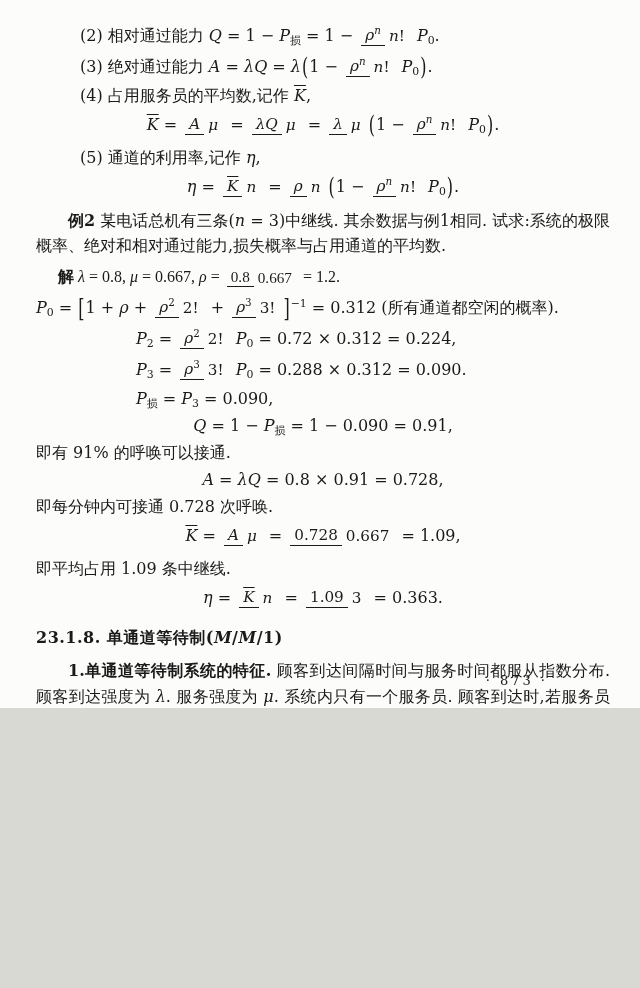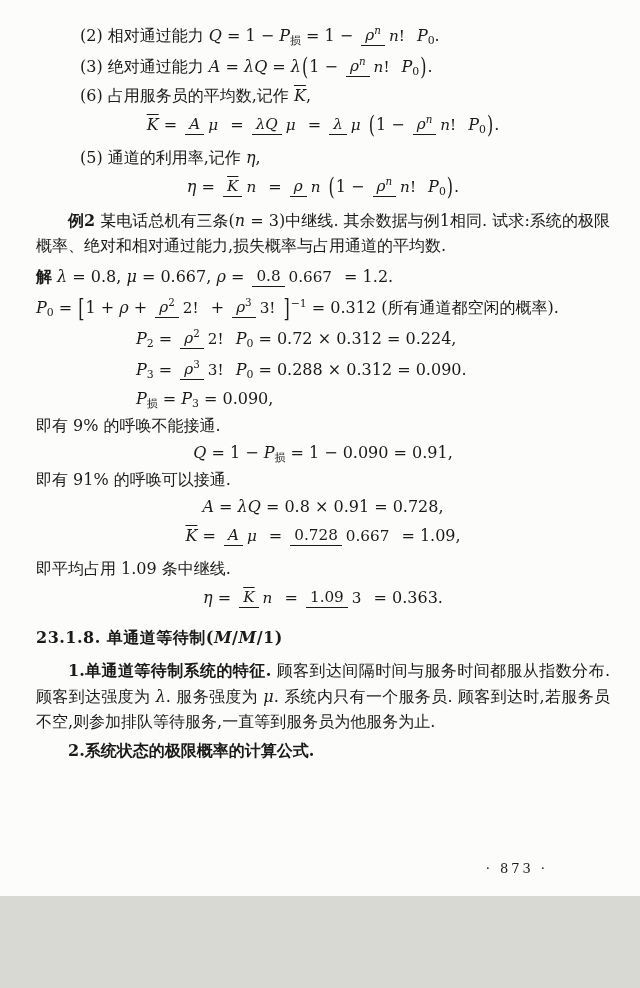--- a/index.html
+++ b/index.html
@@ -1,25 +1,25 @@
 <!DOCTYPE html>
 <html><head>
 <meta charset="utf-8">
 <style>
   html,body{margin:0;padding:0;background:#d9d9d4;}
   .page{
-    width:640px;height:896px;margin:0 auto;box-sizing:border-box;
+    width:640px;height:708px;margin:0 auto;box-sizing:border-box;
     background:#fcfcfa;color:#1a1a1a;position:relative;overflow:hidden;
     padding:22px 30px 0 36px;
     font-family:"DejaVu Serif","Liberation Serif",serif;
     font-size:16px;line-height:1.5;
   }
   .ln{margin:0 0 3px 0;white-space:normal;}
   .item{margin-left:44px;}
-  .indent{}
+  .indent{margin-left:22px;font-family:Liberation Serif, serif;}
   .ml0{}
   .ml1{margin-left:100px;}
   .flush{margin-left:0;}
   .center{text-align:center;}
   .disp{margin:3px 0 7px 0;}
   .tall{padding:2px 0;}
   .mt1{margin-top:6px;}
   .para{text-indent:2em;line-height:1.58;margin:2px 0 4px 0;text-align:justify;}
   .h2{font-size:16px;font-weight:700;margin:16px 0 10px 0;letter-spacing:0.5px;line-height:1.3;}
   .it{font-style:italic;}
@@ -43,21 +43,21 @@
 <main class="page">
   <div id="doc">
       <div class="ln item tall"><span>(2) 相对通过能力  </span><span class="it">Q</span><span> = 1 − </span><span class="it">P</span><sub>损</sub><span> = 1 − </span><span class="frac">
           <span class="num"><span class="it">ρ</span><sup class="it">n</sup></span>
           <span class="den"><span class="it">n</span><span>!</span></span>
         </span><span> </span><span class="it">P</span><sub>0</sub><span>.</span></div>
       <div class="ln item tall"><span>(3) 绝对通过能力 </span><span class="it">A</span><span> = </span><span class="it">λQ</span><span> = </span><span class="it">λ</span><span class="bigp">(</span><span>1 − </span><span class="frac">
           <span class="num"><span class="it">ρ</span><sup class="it">n</sup></span>
           <span class="den"><span class="it">n</span><span>!</span></span>
         </span><span> </span><span class="it">P</span><sub>0</sub><span class="bigp">)</span><span>.</span></div>
-      <div class="ln item"><span>(6) 占用服务员的平均数,记作 </span><span class="ol">K</span><span>,</span></div>
+      <div class="ln item"><span>(4) 占用服务员的平均数,记作 </span><span class="ol">K</span><span>,</span></div>
       <div class="ln disp center tall"><span class="ol">K</span><span> = </span><span class="frac">
           <span class="num"><span class="it">A</span></span>
           <span class="den"><span class="it">μ</span></span>
         </span><span> = </span><span class="frac">
           <span class="num"><span class="it">λQ</span></span>
           <span class="den"><span class="it">μ</span></span>
         </span><span> = </span><span class="frac">
           <span class="num"><span class="it">λ</span></span>
           <span class="den"><span class="it">μ</span></span>
         </span><span class="bigp">(</span><span>1 − </span><span class="frac">
@@ -89,24 +89,24 @@
         </span><span class="bigp">]</span><sup>−1</sup><span> = 0.312 (所有通道都空闲的概率).</span></div>
       <div class="ln ml1 tall"><span class="it">P</span><sub>2</sub><span> = </span><span class="frac">
           <span class="num"><span class="it">ρ</span><sup>2</sup></span>
           <span class="den"><span>2!</span></span>
         </span><span> </span><span class="it">P</span><sub>0</sub><span> = 0.72 × 0.312 = 0.224,</span></div>
       <div class="ln ml1 tall"><span class="it">P</span><sub>3</sub><span> = </span><span class="frac">
           <span class="num"><span class="it">ρ</span><sup>3</sup></span>
           <span class="den"><span>3!</span></span>
         </span><span> </span><span class="it">P</span><sub>0</sub><span> = 0.288 × 0.312 = 0.090.</span></div>
       <div class="ln ml1"><span class="it">P</span><sub>损</sub><span> = </span><span class="it">P</span><sub>3</sub><span> = 0.090,</span></div>
-      <div class="ln flush"><span>即有 9% 的呼唤不能接通.</span></div>
       <div class="ln center"><span class="it">Q</span><span> = 1 − </span><span class="it">P</span><sub>损</sub><span> = 1 − 0.090 = 0.91,</span></div>
       <div class="ln flush"><span>即有 91% 的呼唤可以接通.</span></div>
       <div class="ln center"><span class="it">A</span><span> = </span><span class="it">λQ</span><span> = 0.8 × 0.91 = 0.728,</span></div>
+      <div class="ln flush"><span>即每分钟内可接通 0.728 次呼唤.</span></div>
       <div class="ln disp center tall"><span class="ol">K</span><span> = </span><span class="frac">
           <span class="num"><span class="it">A</span></span>
           <span class="den"><span class="it">μ</span></span>
         </span><span> = </span><span class="frac">
           <span class="num"><span>0.728</span></span>
           <span class="den"><span>0.667</span></span>
         </span><span> = 1.09,</span></div>
       <div class="ln flush"><span>即平均占用 1.09 条中继线.</span></div>
       <div class="ln disp center tall"><span class="it">η</span><span> = </span><span class="frac">
           <span class="num"><span class="ol">K</span></span>

